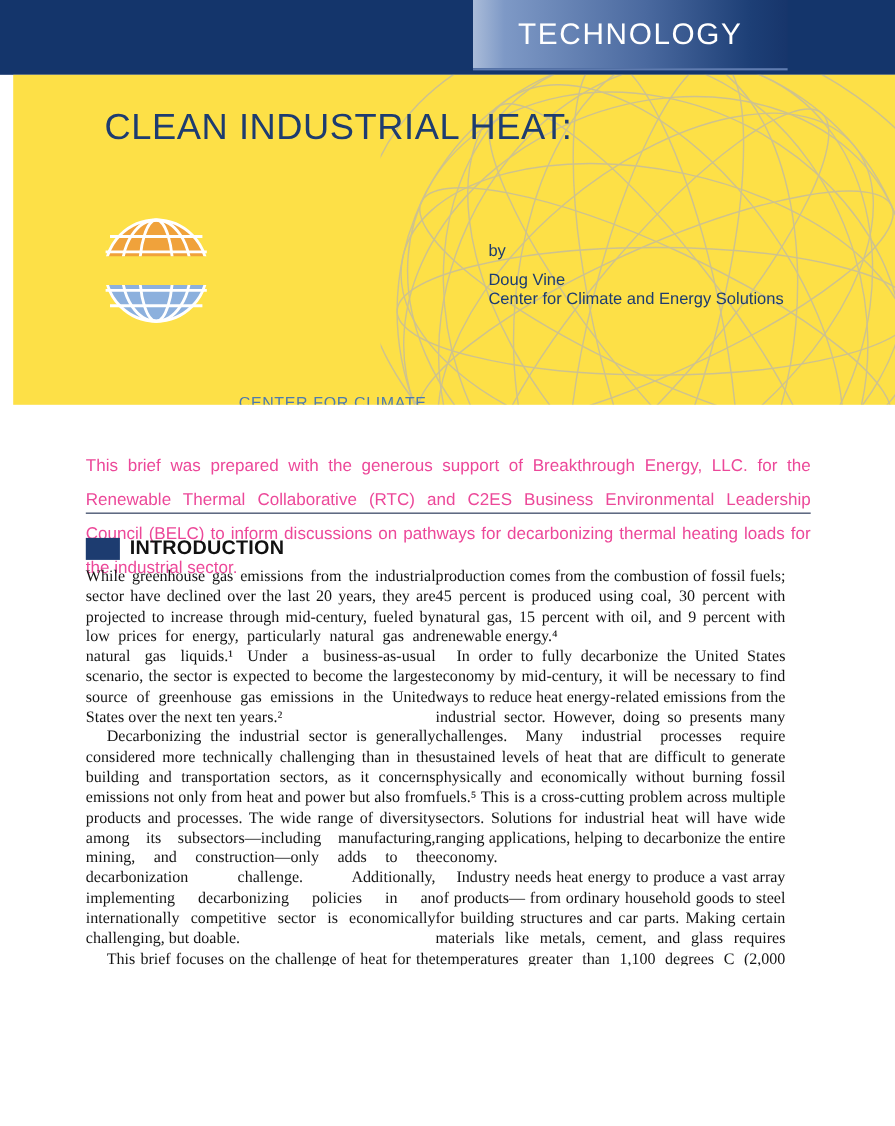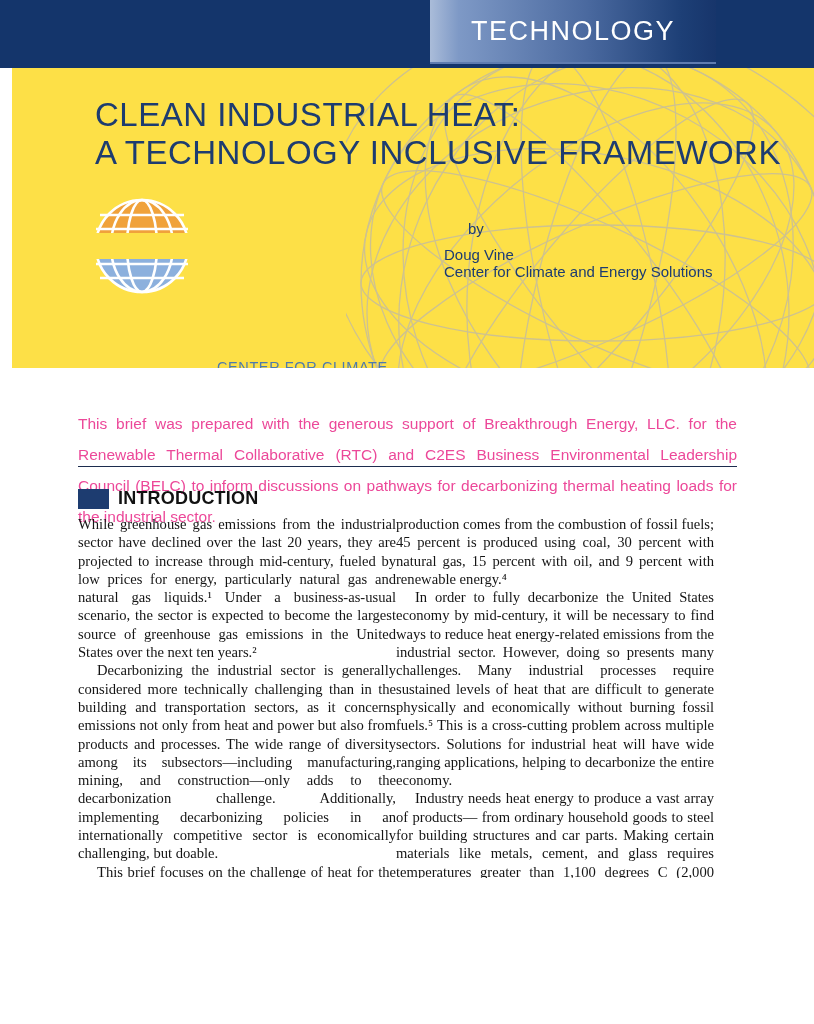--- a/index.html
+++ b/index.html
@@ -85,21 +85,21 @@
     letter-spacing: 0.6px;
     white-space: nowrap;
   }
   .byline {
     position: absolute;
     left: 432px; top: 152px;
     color: #1d3c70;
     font-size: 15px;
     line-height: 17px;
   }
-  .byline .by { margin-bottom: 9px; margin-left: 24px; }
+  .byline .by { margin-bottom: 9px; }
   .byline .date { margin-top: 10px; }
 
   
   .support-note {
     position: absolute;
     left: 78px; top: 384px;
     width: 659px;
     color: #ec4899;
     font-size: 15.5px;
     line-height: 31px;
@@ -195,21 +195,20 @@
       <ellipse cx="250" cy="215" rx="235" ry="128" transform="rotate(140 250 215)"></ellipse>
       <ellipse cx="250" cy="215" rx="235" ry="188" transform="rotate(28 250 215)"></ellipse>
       <ellipse cx="250" cy="215" rx="235" ry="188" transform="rotate(72 250 215)"></ellipse>
       <ellipse cx="250" cy="215" rx="235" ry="188" transform="rotate(115 250 215)"></ellipse>
       <ellipse cx="250" cy="215" rx="235" ry="188" transform="rotate(158 250 215)"></ellipse>
       <ellipse cx="265" cy="190" rx="290" ry="230" transform="rotate(18 265 190)"></ellipse>
     </svg>
 
     <div class="doc-title">
       <div>CLEAN INDUSTRIAL HEAT:</div>
-      <div>A TECHNOLOGY INCLUSIVE FRAMEWORK</div>
     </div>
 
     <div class="logo">
       <svg width="94" height="96" viewBox="0 0 94 96">
         <defs>
           <clipPath id="cTop">
               <rect x="0" y="0" width="94" height="35"></rect>
             </clipPath>
           <clipPath id="cBot">
               <rect x="0" y="61" width="94" height="35"></rect>

